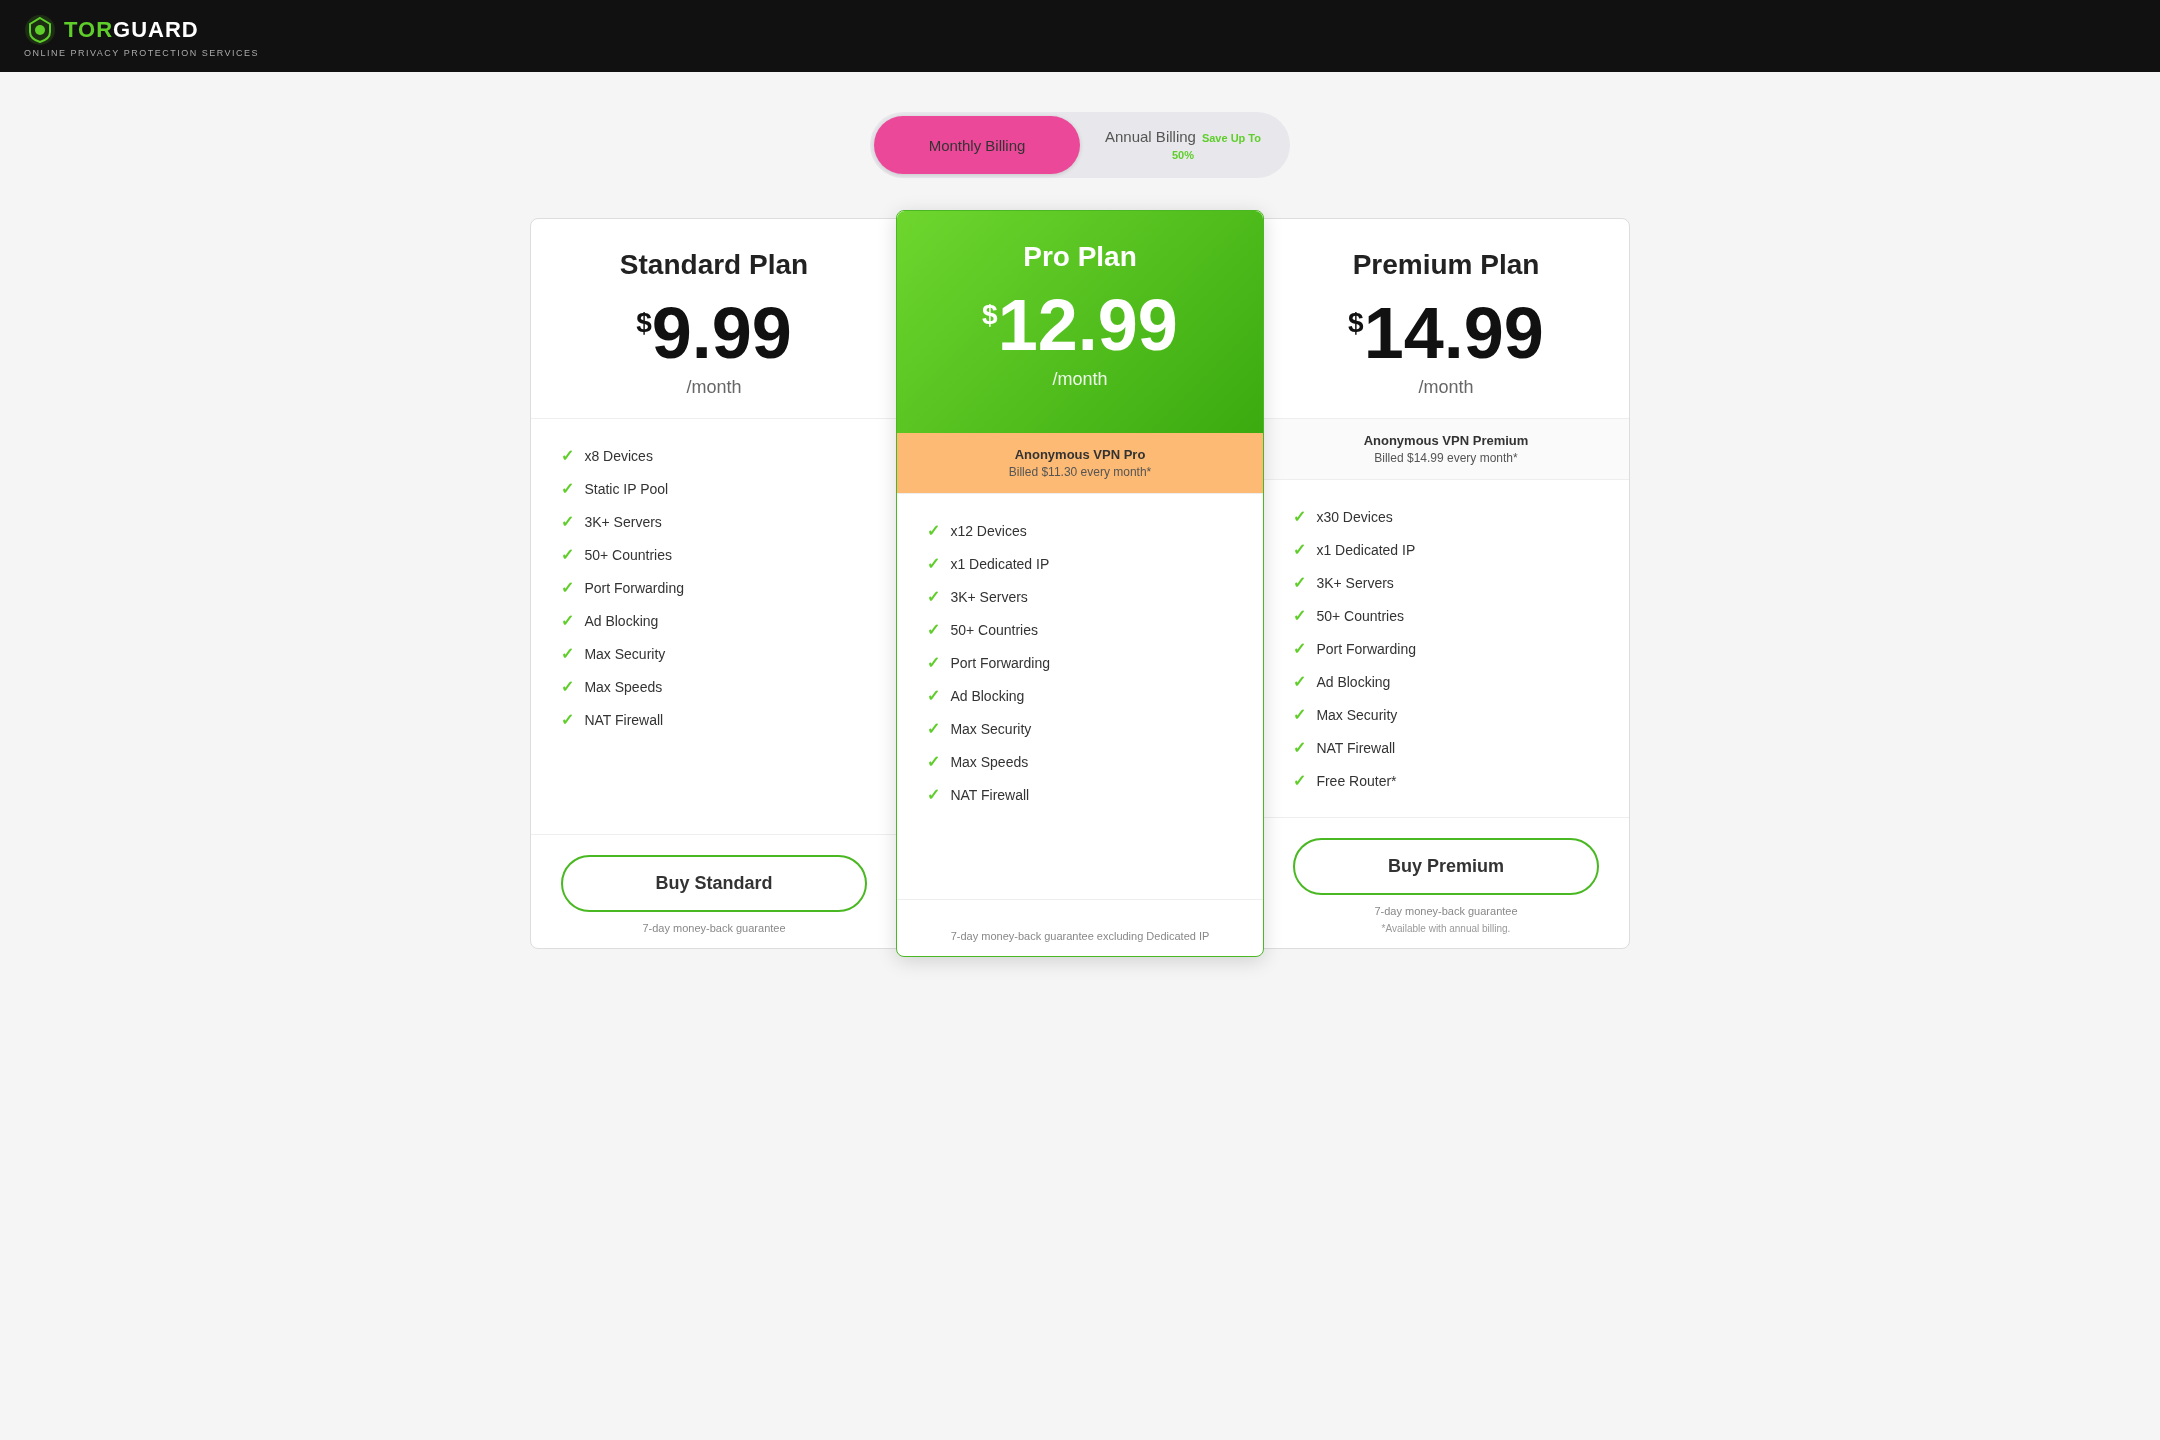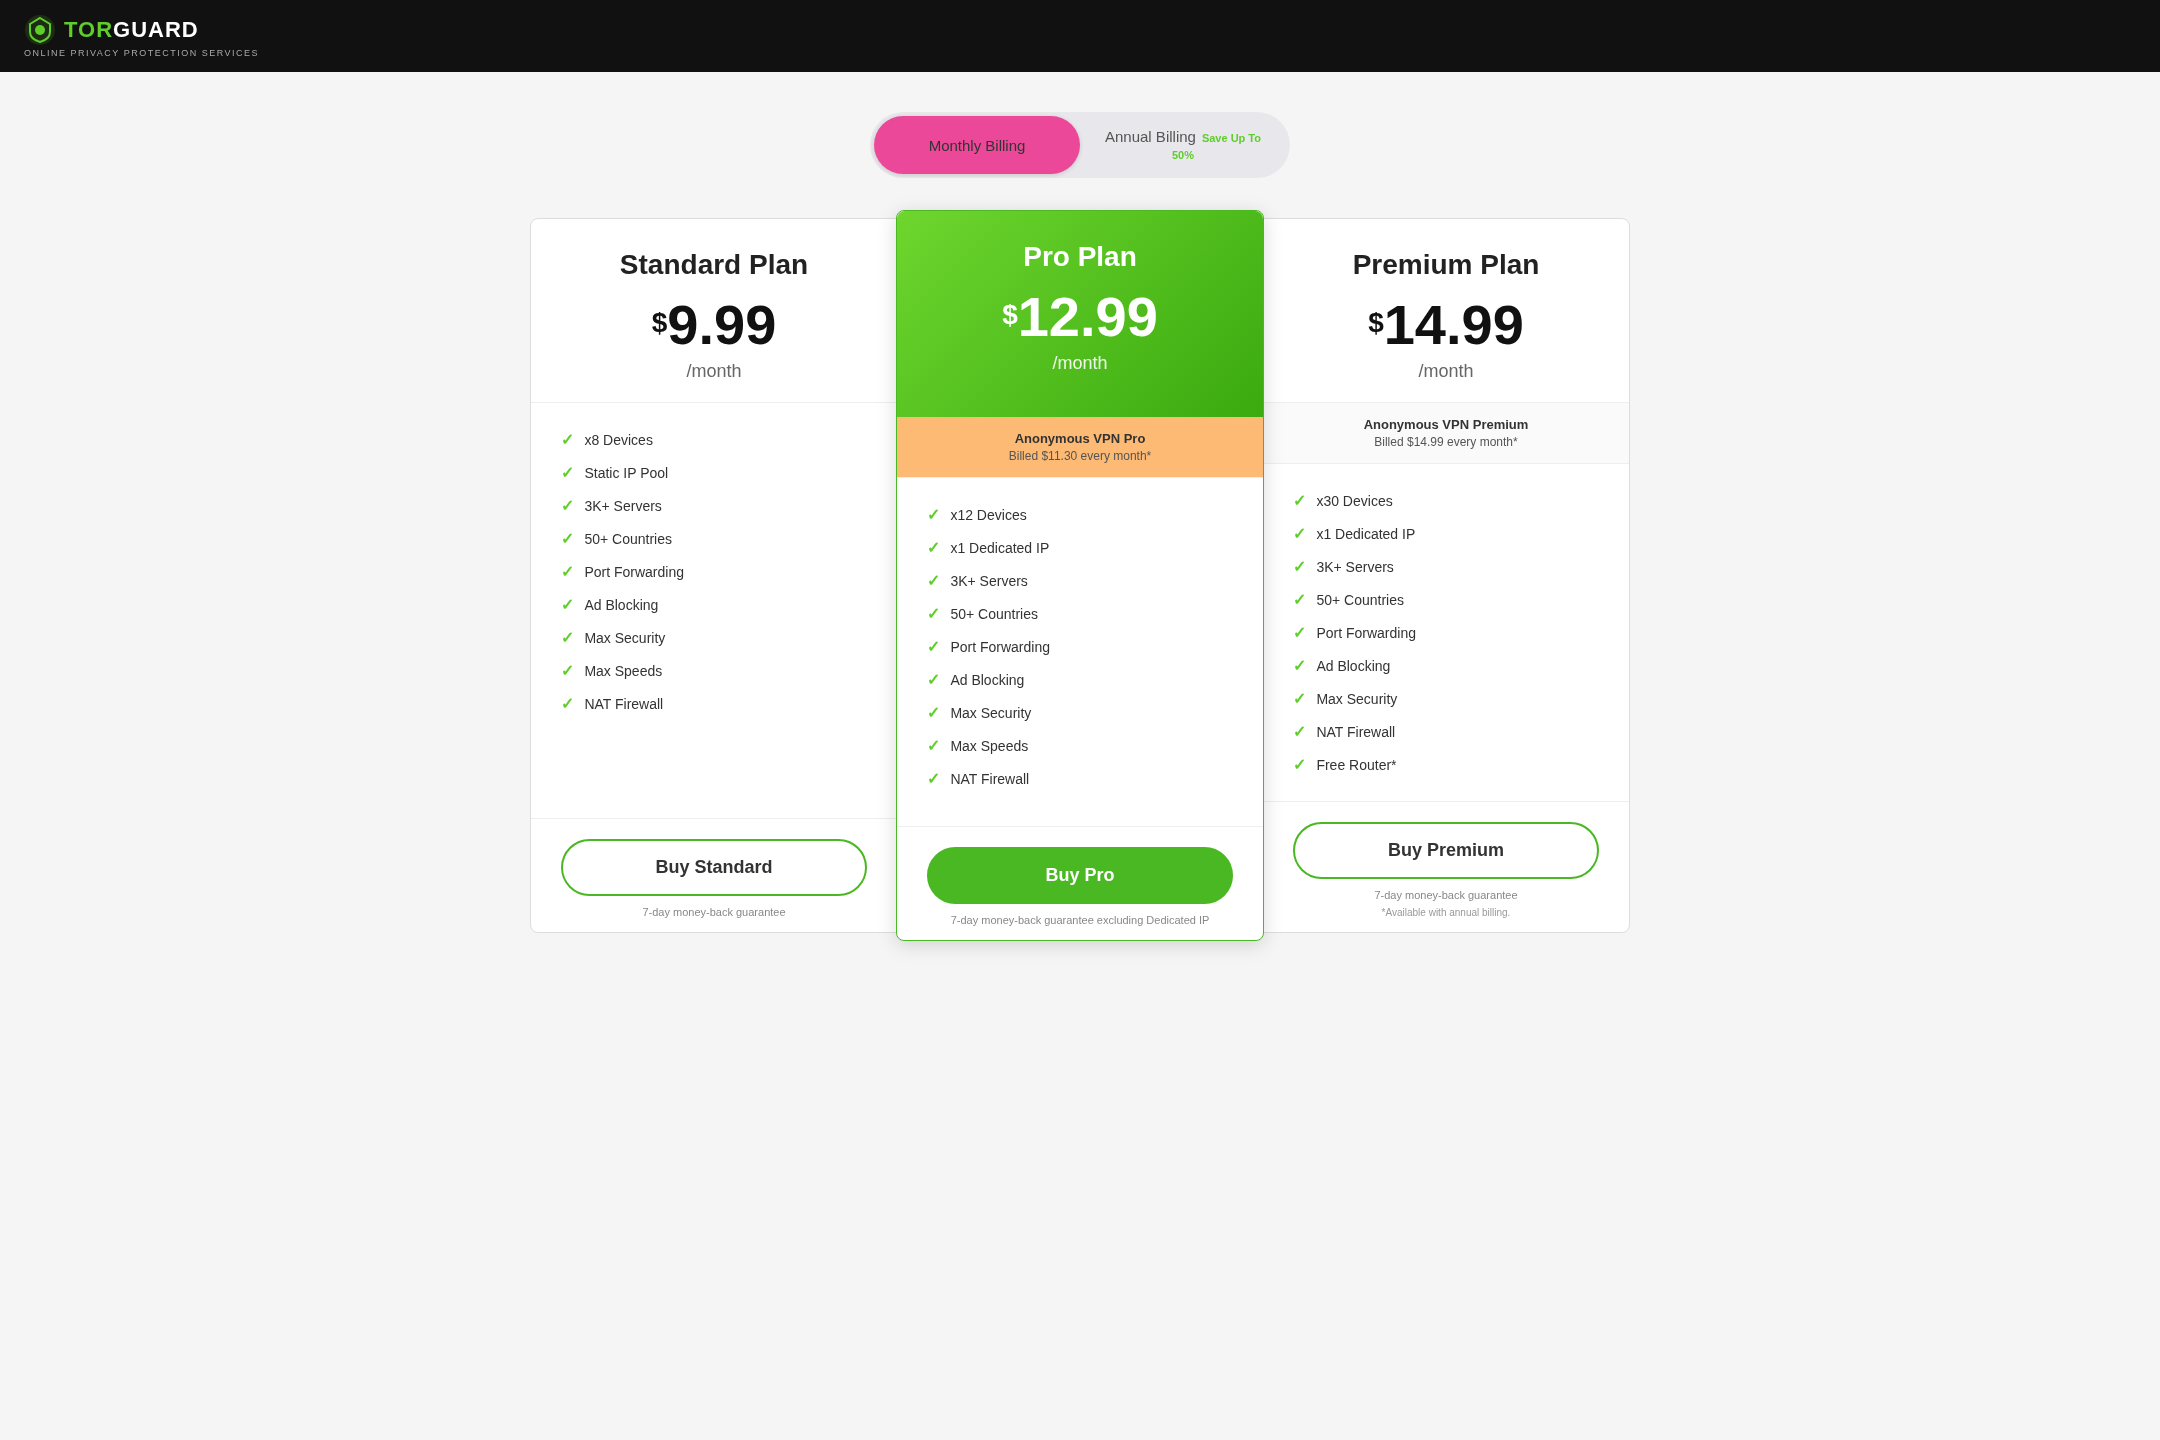--- a/index.html
+++ b/index.html
@@ -145,21 +145,21 @@
       justify-content: center;
     }
     .price-dollar {
       font-size: 28px;
       font-weight: 800;
       color: #111;
       margin-top: 10px;
     }
     .price-dollar.white { color: white; }
     .price-amount {
-      font-size: 56px;
+      font-size: 72px;
       font-weight: 900;
       color: #111;
       line-height: 1;
     }
     .price-amount.white { color: white; }
     .plan-period {
       font-size: 18px;
       color: #666;
       margin-top: 8px;
     }
@@ -370,21 +370,20 @@
         <li class="feature-item">
             <span class="check-icon">✓</span>
             <span>Max Speeds</span>
           </li>
         <li class="feature-item">
             <span class="check-icon">✓</span>
             <span>NAT Firewall</span>
           </li>
       </ul>
       <div class="plan-cta">
-        <button class="cta-btn filled">Buy Pro</button>
         <div class="cta-guarantee">7-day money-back guarantee excluding Dedicated IP</div>
       </div>
     </div>
 
     <div class="plan-card">
       <div class="plan-header">
         <div class="plan-name">Premium Plan</div>
         <div class="plan-price-row">
           <span class="price-dollar">$</span>
           <span class="price-amount">14.99</span>

